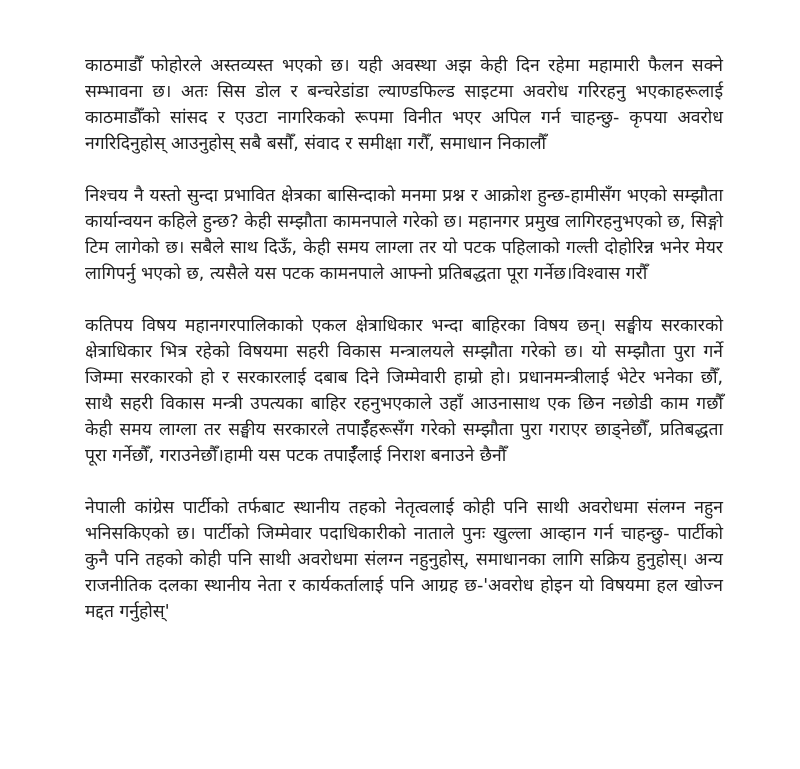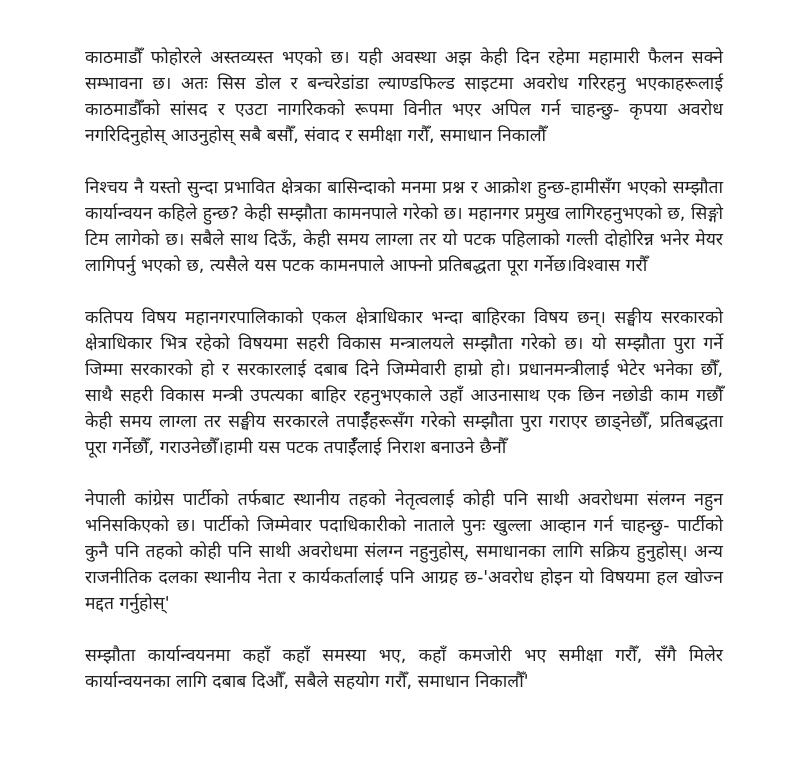--- a/index.html
+++ b/index.html
@@ -20,31 +20,30 @@
     left: 85px;
     top: 40px;
     width: 638px;
     font-family: "DejaVu Sans", "Liberation Sans", sans-serif;
     font-size: 17.5px;
     line-height: 26px;
     color: #1f1f1f;
     text-align: justify;
   }
   .text-block p {
-    margin: 4px 0 26px 0;
+    margin: 12px 0 26px 0;
     padding: 0;
   }
   .text-block p:last-child {
     margin-bottom: 0;
   }
 </style>
 </head>
 <body>
 
 <div class="page">
   <div class="text-block">
     <p>काठमाडौँ फोहोरले अस्तव्यस्त भएको छ। यही अवस्था अझ केही दिन रहेमा महामारी फैलन सक्ने सम्भावना छ। अतः सिस डोल र बन्चरेडांडा ल्याण्डफिल्ड साइटमा अवरोध गरिरहनु भएकाहरूलाई काठमाडौँको सांसद र एउटा नागरिकको रूपमा विनीत भएर अपिल गर्न चाहन्छु- कृपया अवरोध नगरिदिनुहोस् आउनुहोस् सबै बसौँ, संवाद र समीक्षा गरौँ, समाधान निकालौँ</p>
     <p>निश्चय नै यस्तो सुन्दा प्रभावित क्षेत्रका बासिन्दाको मनमा प्रश्न र आक्रोश हुन्छ-हामीसँग भएको सम्झौता कार्यान्वयन कहिले हुन्छ? केही सम्झौता कामनपाले गरेको छ। महानगर प्रमुख लागिरहनुभएको छ, सिङ्गो टिम लागेको छ। सबैले साथ दिऊँ, केही समय लाग्ला तर यो पटक पहिलाको गल्ती दोहोरिन्न भनेर मेयर लागिपर्नु भएको छ, त्यसैले यस पटक कामनपाले आफ्नो प्रतिबद्धता पूरा गर्नेछ।विश्वास गरौँ</p>
     <p>कतिपय विषय महानगरपालिकाको एकल क्षेत्राधिकार भन्दा बाहिरका विषय छन्। सङ्घीय सरकारको क्षेत्राधिकार भित्र रहेको विषयमा सहरी विकास मन्त्रालयले सम्झौता गरेको छ। यो सम्झौता पुरा गर्ने जिम्मा सरकारको हो र सरकारलाई दबाब दिने जिम्मेवारी हाम्रो हो। प्रधानमन्त्रीलाई भेटेर भनेका छौँ, साथै सहरी विकास मन्त्री उपत्यका बाहिर रहनुभएकाले उहाँ आउनासाथ एक छिन नछोडी काम गछौँ केही समय लाग्ला तर सङ्घीय सरकारले तपाईँहरूसँग गरेको सम्झौता पुरा गराएर छाड्नेछौँ, प्रतिबद्धता पूरा गर्नेछौँ, गराउनेछौँ।हामी यस पटक तपाईँलाई निराश बनाउने छैनौँ</p>
     <p>नेपाली कांग्रेस पार्टीको तर्फबाट स्थानीय तहको नेतृत्वलाई कोही पनि साथी अवरोधमा संलग्न नहुन भनिसकिएको छ। पार्टीको जिम्मेवार पदाधिकारीको नाताले पुनः खुल्ला आव्हान गर्न चाहन्छु- पार्टीको कुनै पनि तहको कोही पनि साथी अवरोधमा संलग्न नहुनुहोस्, समाधानका लागि सक्रिय हुनुहोस्। अन्य राजनीतिक दलका स्थानीय नेता र कार्यकर्तालाई पनि आग्रह छ-'अवरोध होइन यो विषयमा हल खोज्न मद्दत गर्नुहोस्'</p>
-    <p>सम्झौता कार्यान्वयनमा कहाँ कहाँ समस्या भए, कहाँ कमजोरी भए समीक्षा गरौँ, सँगै मिलेर कार्यान्वयनका लागि दबाब दिऔँ, सबैले सहयोग गरौँ, समाधान निकालौँ'</p>
   </div>
 </div>
 
 </body></html>

